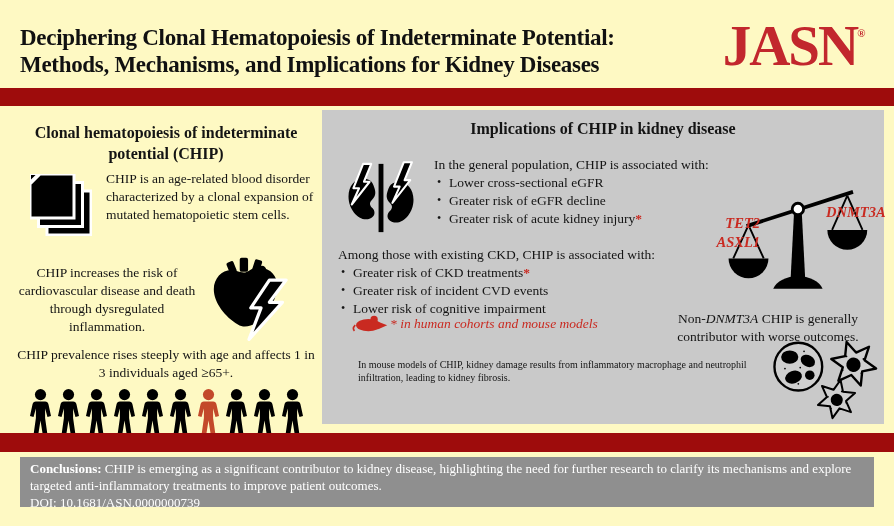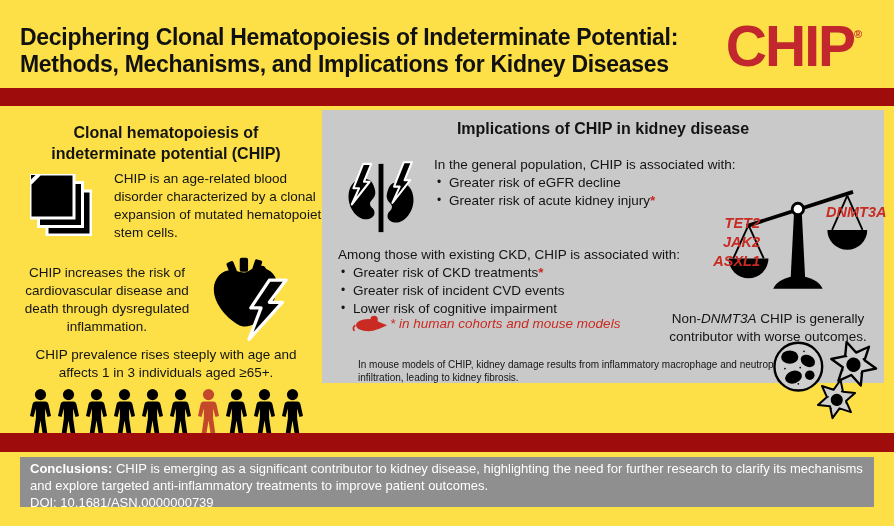--- a/index.html
+++ b/index.html
@@ -5,22 +5,22 @@
   :root{
     --jasn-red:#C2272D;
     --bar-red:#9E0C0C;
     --accent-red:#C92A21;
     --person-red:#C3492A;
     --panel-gray:#C9C9C9;
     --footer-gray:#8F8F8F;
     --ink:#141414;
   }
   html,body{margin:0;padding:0;background:#fff;}
-  .canvas{position:relative;width:894px;height:526px;background:#fde047;
-          font-family:Liberation Sans, sans-serif;color:var(--ink);overflow:hidden;}
+  .canvas{position:relative;width:894px;height:526px;background:#fef9c3;
+          font-family:Liberation Serif, serif;color:var(--ink);overflow:hidden;}
 
   
   .title{position:absolute;left:20px;top:24px;font-size:23px;font-weight:bold;
          line-height:27px;letter-spacing:-0.3px;color:#111;}
   .jasn{position:absolute;left:702px;top:20px;width:184px;text-align:center;}
   .jasn-word{font-size:57px;font-weight:bold;color:var(--jasn-red);line-height:0.92;
              letter-spacing:-2px;}
   .jasn-reg{font-size:11px;vertical-align:28px;letter-spacing:0;color:var(--jasn-red);}
   .jasn-tag{font-size:7.6px;font-weight:bold;color:#701D1D;white-space:nowrap;
             margin-top:20px;letter-spacing:0.1px;}
@@ -28,32 +28,32 @@
   .bar{position:absolute;left:0;width:894px;background:var(--bar-red);}
   .bar-top{top:88px;height:18px;}
   .bar-bottom{top:433px;height:19px;}
 
   
   .left-panel{position:absolute;left:12px;top:118px;width:308px;height:306px;}
   .lp-heading{position:absolute;top:4px;left:0;right:0;margin:auto;max-width:266px;
               text-align:center;font-size:16px;font-weight:bold;line-height:21px;}
   .lp-row1{position:absolute;top:52px;left:18px;display:flex;align-items:flex-start;}
   .copies-svg{width:62px;height:62px;flex:none;margin-top:4px;}
-  .lp-def{width:218px;margin-left:22px;font-size:13.5px;line-height:1.33;}
+  .lp-def{width:218px;margin-left:14px;font-size:13.5px;line-height:1.33;}
   .lp-row2{position:absolute;top:138px;left:6px;display:flex;align-items:center;justify-content:flex-end;}
   .lp-cvd{width:178px;text-align:center;font-size:13.5px;line-height:1.33;}
   .heart-svg{width:94px;height:88px;margin-left:6px;flex:none;}
   .lp-row3{position:absolute;top:228px;left:0;width:308px;text-align:center;}
   .lp-prev{margin:0 auto;max-width:302px;font-size:13.5px;line-height:1.33;}
   .population{display:flex;justify-content:center;gap:3px;margin-top:7px;}
   .person{width:25px;height:46px;fill:#000;}
   .person-red{fill:var(--person-red);}
 
   
-  .right-panel{position:absolute;left:322px;top:110px;width:562px;height:273px;
+  .right-panel{position:absolute;left:322px;top:110px;width:562px;height:314px;
                background:var(--panel-gray);}
   .rp-heading{position:absolute;top:10px;left:0;width:100%;text-align:center;
               font-size:16px;font-weight:bold;}
   .kidneys-svg{position:absolute;left:20px;top:44px;width:78px;height:88px;}
   .blk{font-size:13.5px;line-height:1.34;}
   .blk-gp{position:absolute;left:112px;top:46px;width:332px;}
   .blk-ckd{position:absolute;left:16px;top:136px;width:368px;}
   .bullet{padding-left:15px;position:relative;}
   .bullet::before{content:"•";position:absolute;left:3px;font-size:12px;}
   .ast{color:var(--accent-red);font-weight:bold;}
@@ -102,21 +102,21 @@
       </g>
     </defs>
   </svg>
 
   <div>
     <div class="title">
       <div>Deciphering Clonal Hematopoiesis of Indeterminate Potential:</div>
       <div>Methods, Mechanisms, and Implications for Kidney Diseases</div>
     </div>
     <div class="jasn">
-      <div class="jasn-word"><span>CHIP</span><span class="jasn-reg">®</span></div>
+      <div class="jasn-word"><span>JASN</span><span class="jasn-reg">®</span></div>
       <div class="jasn-tag">Journal of the American Society of Nephrology</div>
     </div>
   </div>
 
   <div class="bar bar-top"></div>
 
   <div class="left-panel">
     <div class="lp-heading">Clonal hematopoiesis of indeterminate potential (CHIP)</div>
 
     <div class="lp-row1">
@@ -188,20 +188,21 @@
     <svg class="kidneys-svg" viewBox="0 0 96 96">
       <rect x="45" y="6" width="6" height="84" fill="#000"></rect>
       <path d="M34 26 C20 20 8 30 8 46 C8 62 20 76 32 74 C40 72.6 42 66 38 61 C34 57 33 54 37 50 C41 46 42 42 40 36 C38.5 31 37 27.5 34 26 Z" fill="#000"></path>
       <path d="M62 30 C76 24 88 34 88 50 C88 66 76 80 64 78 C56 76.6 54 70 58 65 C62 61 63 58 59 54 C55 50 54 46 56 40 C57.5 35 59 31.5 62 30 Z" fill="#000"></path>
       <polygon points="26,6 14,36 21,36 12,56 34,28 27,28 36,6" fill="#000" stroke="#fff" stroke-width="2.5" stroke-linejoin="round"></polygon>
       <polygon points="76,4 64,34 71,34 62,54 84,26 77,26 86,4" fill="#000" stroke="#fff" stroke-width="2.5" stroke-linejoin="round"></polygon>
     </svg>
 
     <div class="blk blk-gp">
       <div>In the general population, CHIP is associated with:</div>
+      <div class="bullet"><span>Lower cross-sectional eGFR</span><span class="ast"></span></div>
       <div class="bullet"><span>Greater risk of eGFR decline</span><span class="ast"></span></div>
       <div class="bullet"><span>Greater risk of acute kidney injury</span><span class="ast">*</span></div>
     </div>
 
     <div class="blk blk-ckd">
       <div>Among those with existing CKD, CHIP is associated with:</div>
       <div class="bullet"><span>Greater risk of CKD treatments</span><span class="ast">*</span></div>
       <div class="bullet"><span>Greater risk of incident CVD events</span><span class="ast"></span></div>
       <div class="bullet"><span>Lower risk of cognitive impairment</span><span class="ast"></span></div>
     </div>
@@ -222,21 +223,20 @@
       <path d="M134 24 L118 60 M134 24 L150 60" stroke="#000" stroke-width="2" fill="none"></path>
       <path d="M9 90 A21 21 0 0 0 51 90 Z" fill="#000"></path>
       <path d="M113 60 A21 21 0 0 0 155 60 Z" fill="#000"></path>
       <polygon points="78,40 86,40 90,118 74,118" fill="#000"></polygon>
       <circle cx="82" cy="38" r="6" fill="#fff" stroke="#000" stroke-width="3"></circle>
       <path d="M56 122 A27 18 0 0 1 108 122 Z" fill="#000"></path>
     </svg>
 
     <div class="genes-left">
       <div>TET2</div>
-      <div>JAK2</div>
       <div>ASXL1</div>
     </div>
     <div class="gene-right">DNMT3A</div>
 
     <div class="scale-caption"><span>Non-</span><i class="gene">DNMT3A</i><span> CHIP is generally contributor with worse outcomes.</span></div>
 
     <div class="mouse-models">In mouse models of CHIP, kidney damage results from inflammatory macrophage and neutrophil infiltration, leading to kidney fibrosis.</div>
 
     <svg class="cells-svg" viewBox="0 0 118 88">
       <circle cx="30" cy="30" r="25" fill="#CFCFCF" stroke="#000" stroke-width="2.5"></circle>

